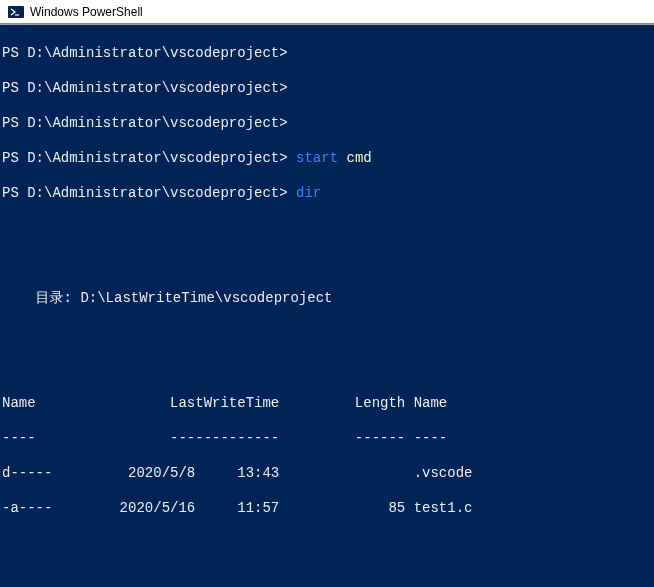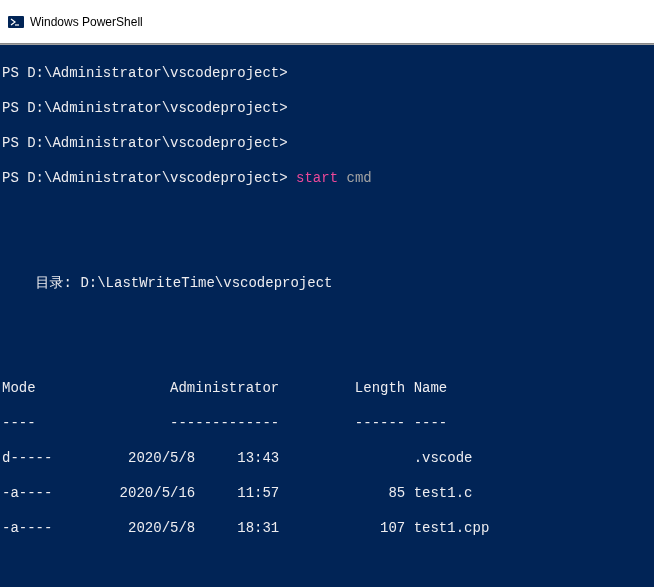--- a/index.html
+++ b/index.html
@@ -6,21 +6,21 @@
   body {
     background: #012456;
     font-family: Consolas, "Courier New", monospace;
     font-size: 14px;
     width: 654px;
     height: 587px;
     overflow: hidden;
   }
   .titlebar {
     background: #ffffff;
-    height: 44px;
+    height: 24px;
     display: flex;
     align-items: center;
     padding: 0 8px;
     border-bottom: 1px solid #888;
     color: #000;
     font-family: "Segoe UI", Tahoma, sans-serif;
     font-size: 12px;
   }
   .titlebar .icon {
     width: 16px;
@@ -35,22 +35,22 @@
     color: #eeedf0;
     padding: 2px 0 0 2px;
     white-space: pre;
     line-height: 1.25;
   }
   .divider {
     border-top: 1px solid #a0a0a0;
     height: 0;
     margin: 0;
   }
-  .cmd-white { color: #a3a3a3; }
-  .cmd-yellow { color: #ec4899; }
+  .cmd-white { color: #fef9c3; }
+  .cmd-yellow { color: #3b82f6; }
   .row { display: block; }
 </style>
 </head>
 <body>
 
 <div class="titlebar">
   <span class="icon">
     <svg width="16" height="16" viewBox="0 0 16 16">
       <rect x="0" y="2" width="16" height="12" rx="1" fill="#012456"></rect>
       <path d="M3 5 L7 8 L3 11" stroke="#fff" stroke-width="1.2" fill="none"></path>
@@ -59,30 +59,30 @@
   </span>
   <span>Windows PowerShell</span>
 </div>
 <div class="divider"></div>
 
 <div class="terminal">
 <span class="row">PS D:\Administrator\vscodeproject&gt;</span>
 <span class="row">PS D:\Administrator\vscodeproject&gt;</span>
 <span class="row">PS D:\Administrator\vscodeproject&gt;</span>
 <span class="row"><span>PS D:\Administrator\vscodeproject&gt; </span><span class="cmd-yellow">start</span><span class="cmd-white"> cmd</span></span>
+<span class="row"><span>PS D:\Administrator\vscodeproject&gt; </span><span class="cmd-yellow">dir</span></span>
 <span class="row"> </span>
 <span class="row"> </span>
 <span class="row">    目录: D:\LastWriteTime\vscodeproject</span>
 <span class="row"> </span>
 <span class="row"> </span>
-<span class="row">Mode                Administrator         Length Name</span>
+<span class="row">Name                LastWriteTime         Length Name</span>
 <span class="row">----                -------------         ------ ----</span>
 <span class="row">d-----         2020/5/8     13:43                .vscode</span>
 <span class="row">-a----        2020/5/16     11:57             85 test1.c</span>
-<span class="row">-a----         2020/5/8     18:31            107 test1.cpp</span>
 <span class="row"> </span>
 
 
 
 
 
 
 
 
 

